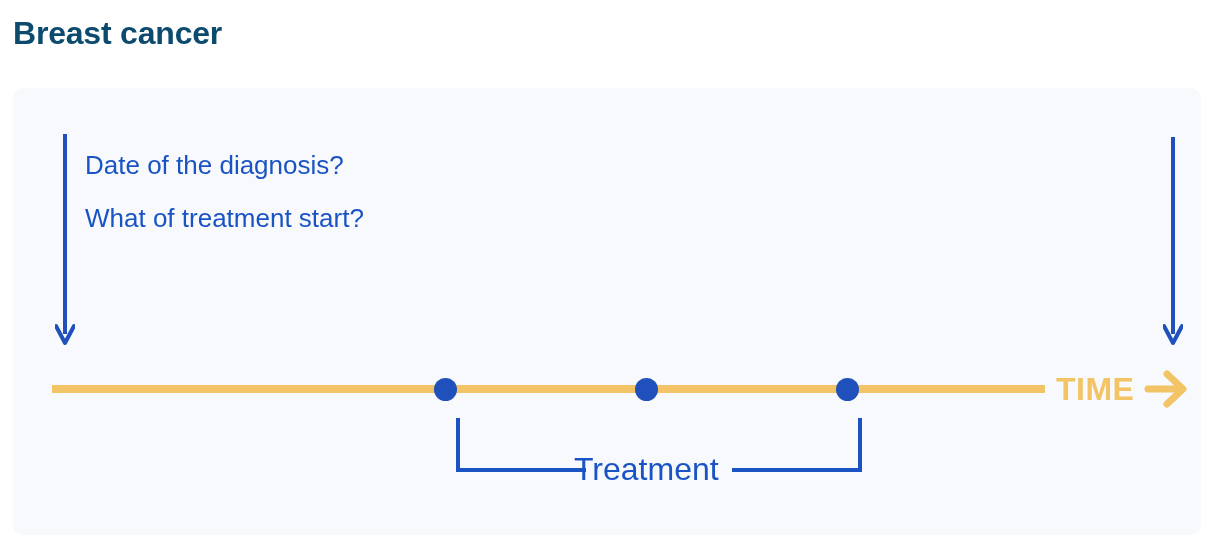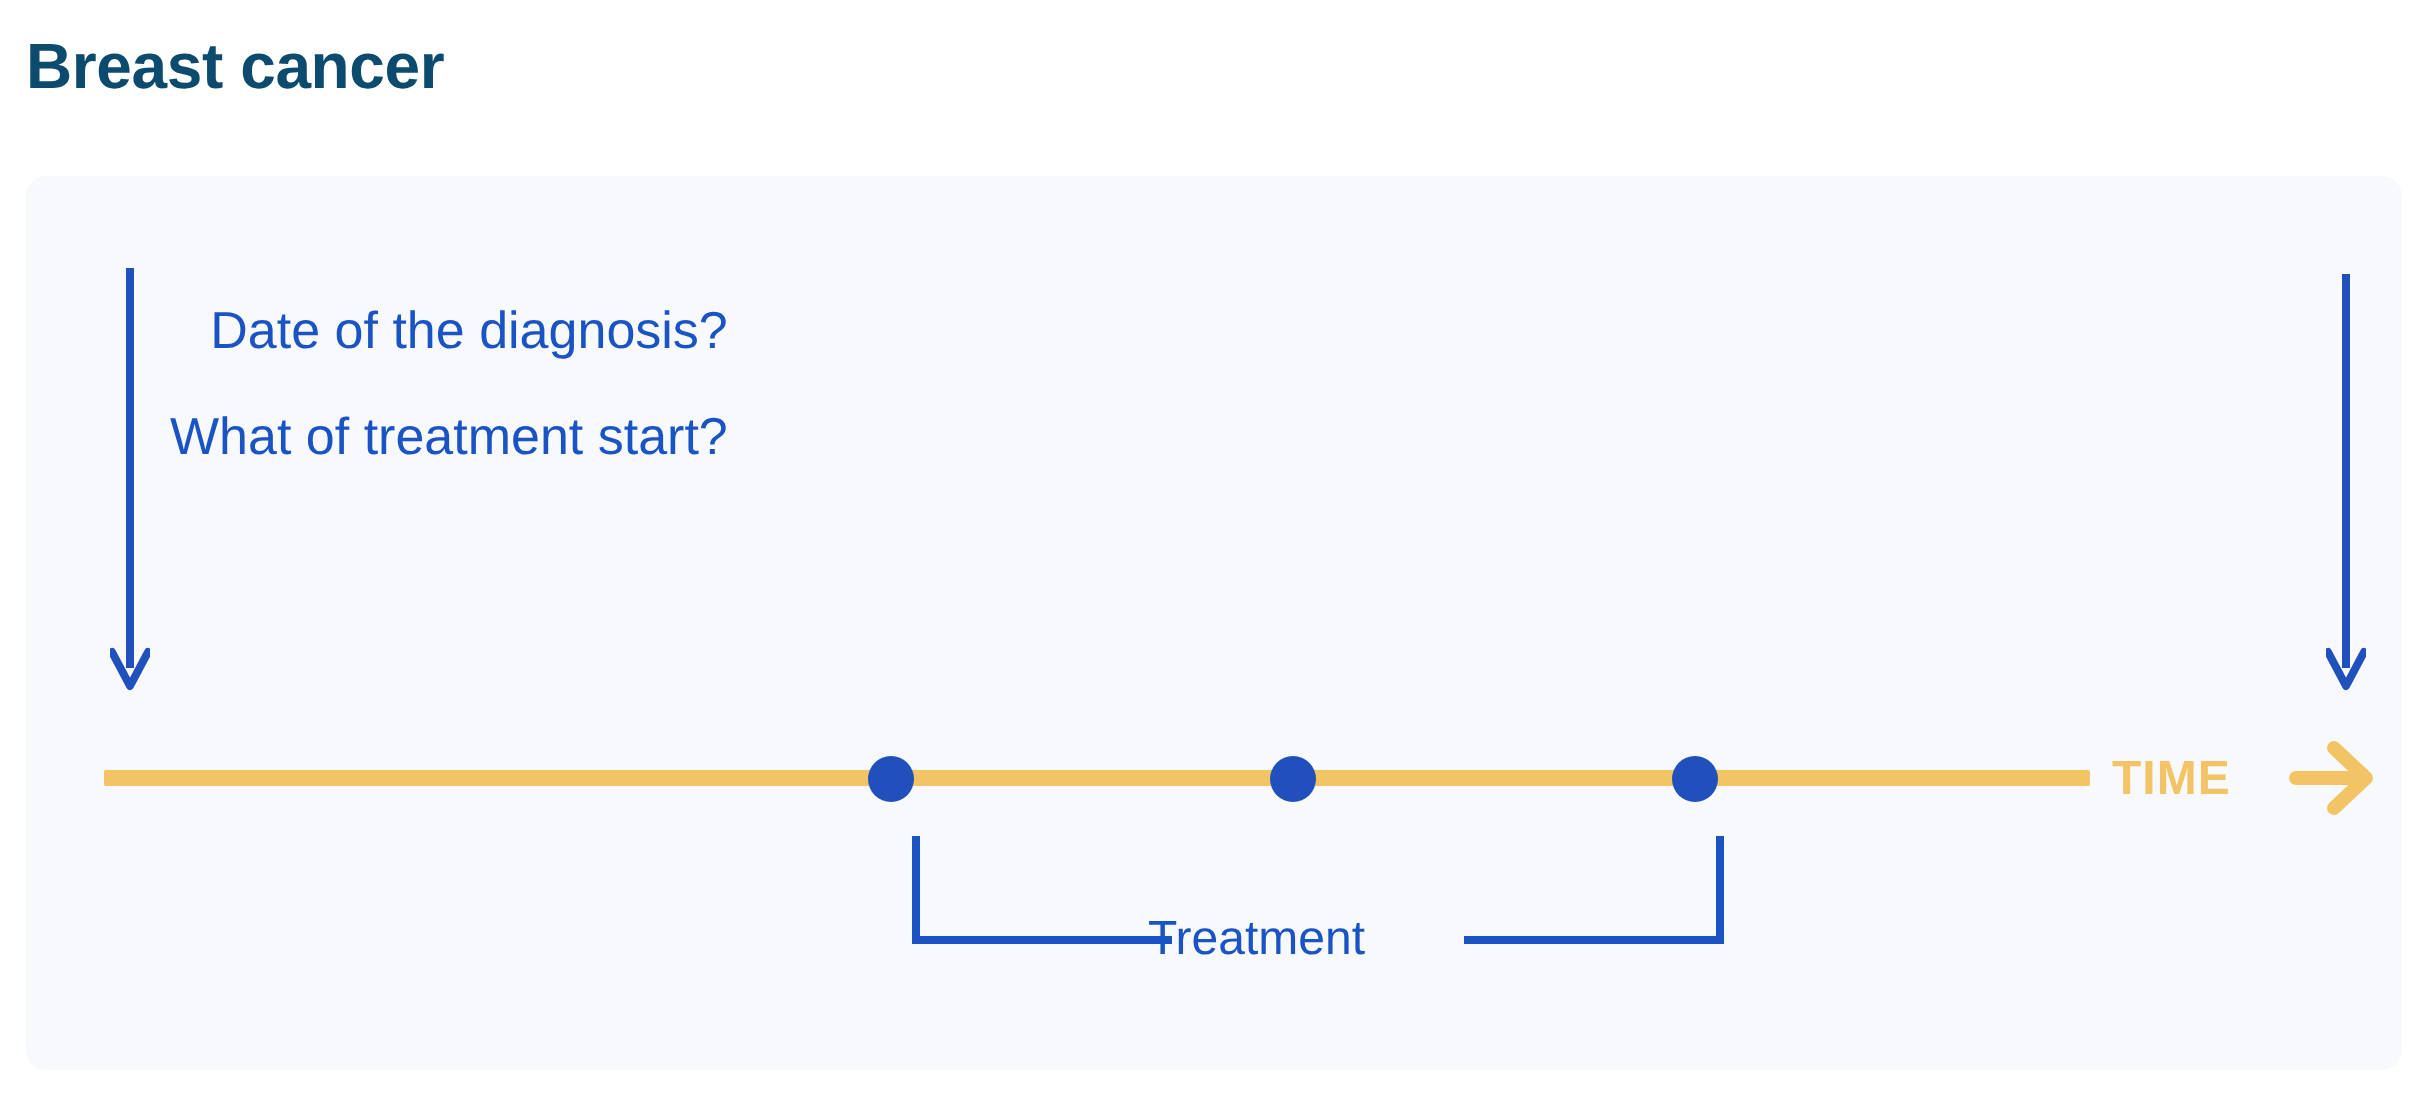--- a/index.html
+++ b/index.html
@@ -43,21 +43,21 @@
   .question-group {
     position: absolute;
     color: #1A54C4;
     font-size: 26px;
     line-height: 53px;
     white-space: nowrap;
   }
   #questions-left {
     left: 85px;
     top: 139px;
-    text-align: right;
+    text-align: left;
   }
   #questions-right {
     right: 62px;
     top: 145px;
     text-align: right;
   }
   .question-line {
     display: block;
   }
 
@@ -93,21 +93,21 @@
     top: 378px;
   }
   #timeline-dot-1 { left: 434px; }
   #timeline-dot-2 { left: 635px; }
   #timeline-dot-3 { left: 836px; }
 
   #time-axis-label {
     position: absolute;
     left: 1056px;
     top: 375px;
-    font-size: 24px;
+    font-size: 32px;
     font-weight: bold;
     color: #F2C465;
     letter-spacing: 0.5px;
     line-height: 29px;
   }
   #time-arrow-icon {
     position: absolute;
     left: 1144px;
     top: 368px;
   }
@@ -115,21 +115,21 @@
   
   #treatment-bracket {
     position: absolute;
     left: 441px;
     top: 418px;
   }
   #treatment-label {
     position: absolute;
     left: 574px;
     top: 455px;
-    font-size: 24px;
+    font-size: 32px;
     color: #1A54C4;
     line-height: 29px;
     white-space: nowrap;
   }
 </style>
 </head>
 <body>
 
 <div id="page-title">Breast cancer</div>
 

